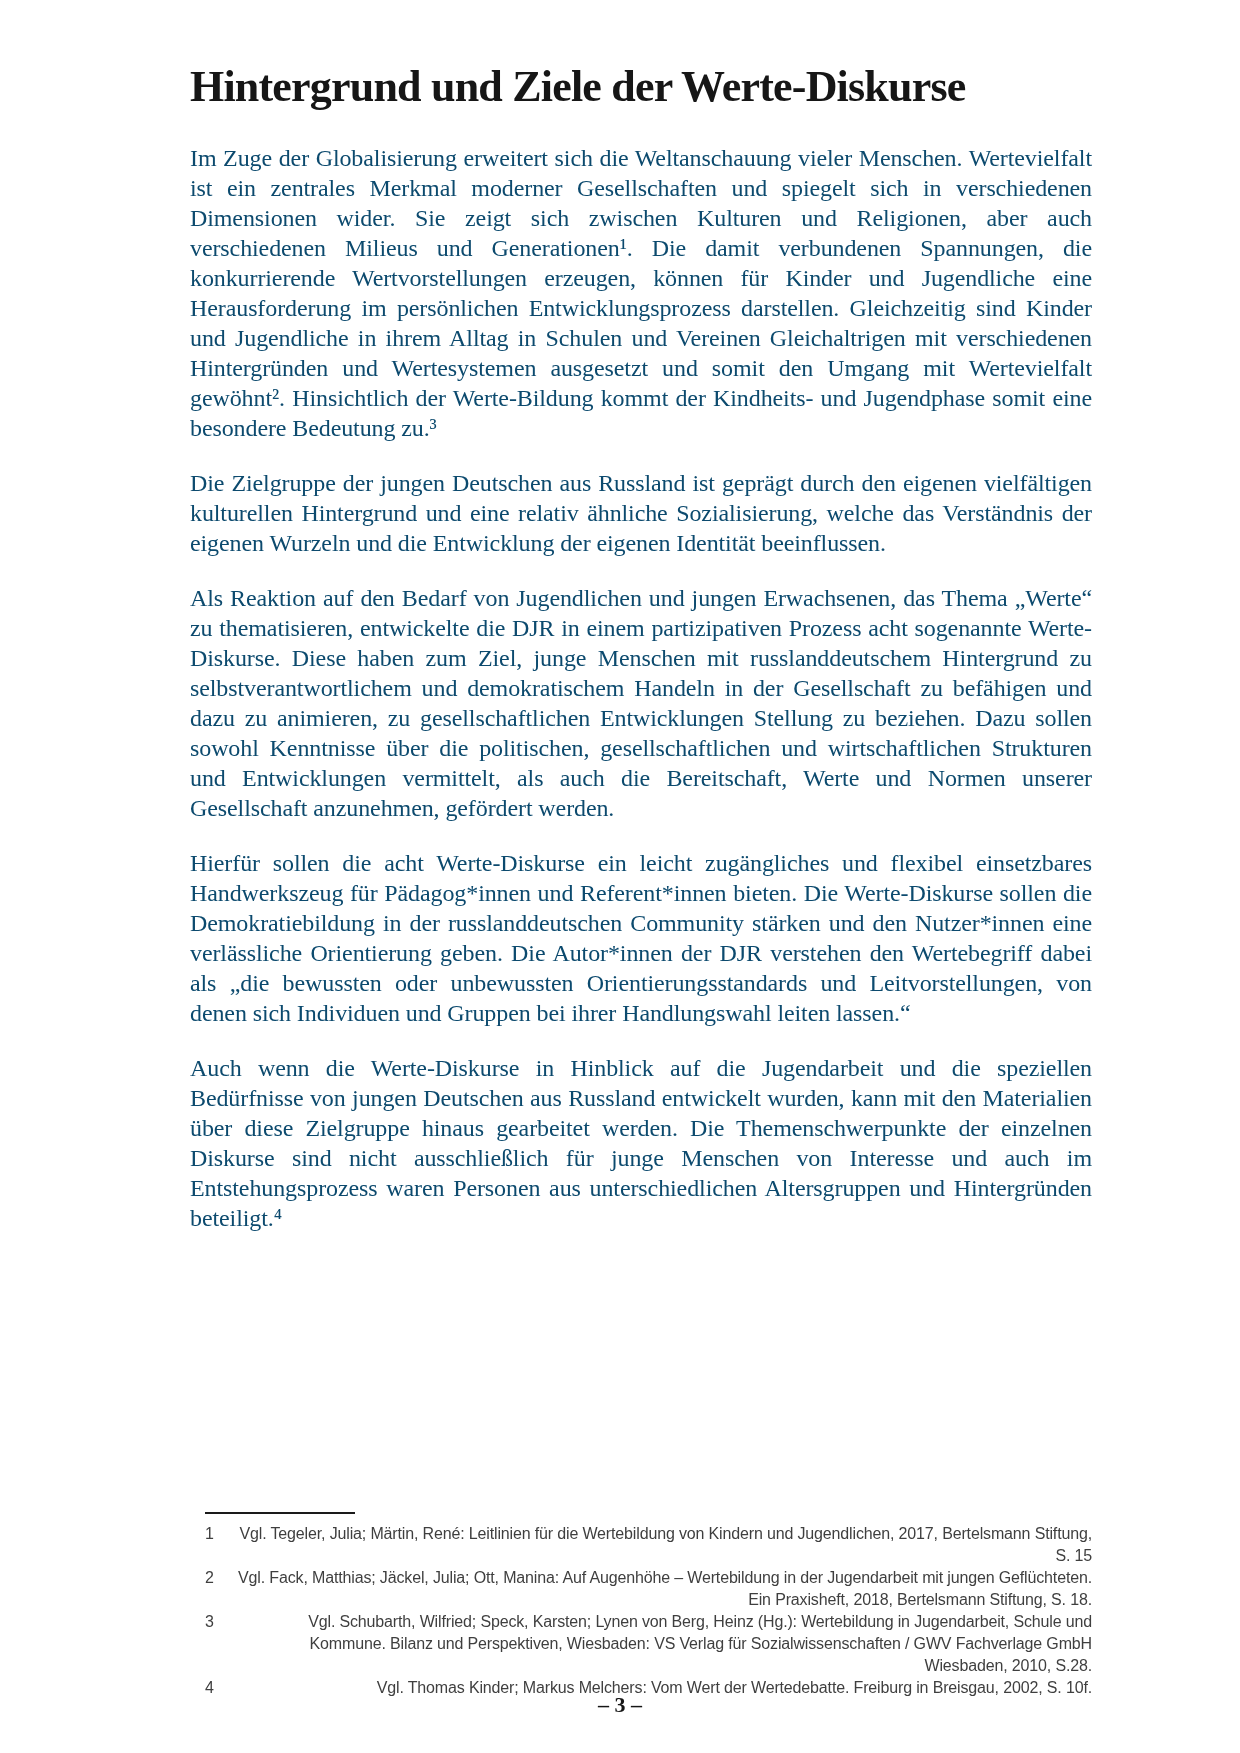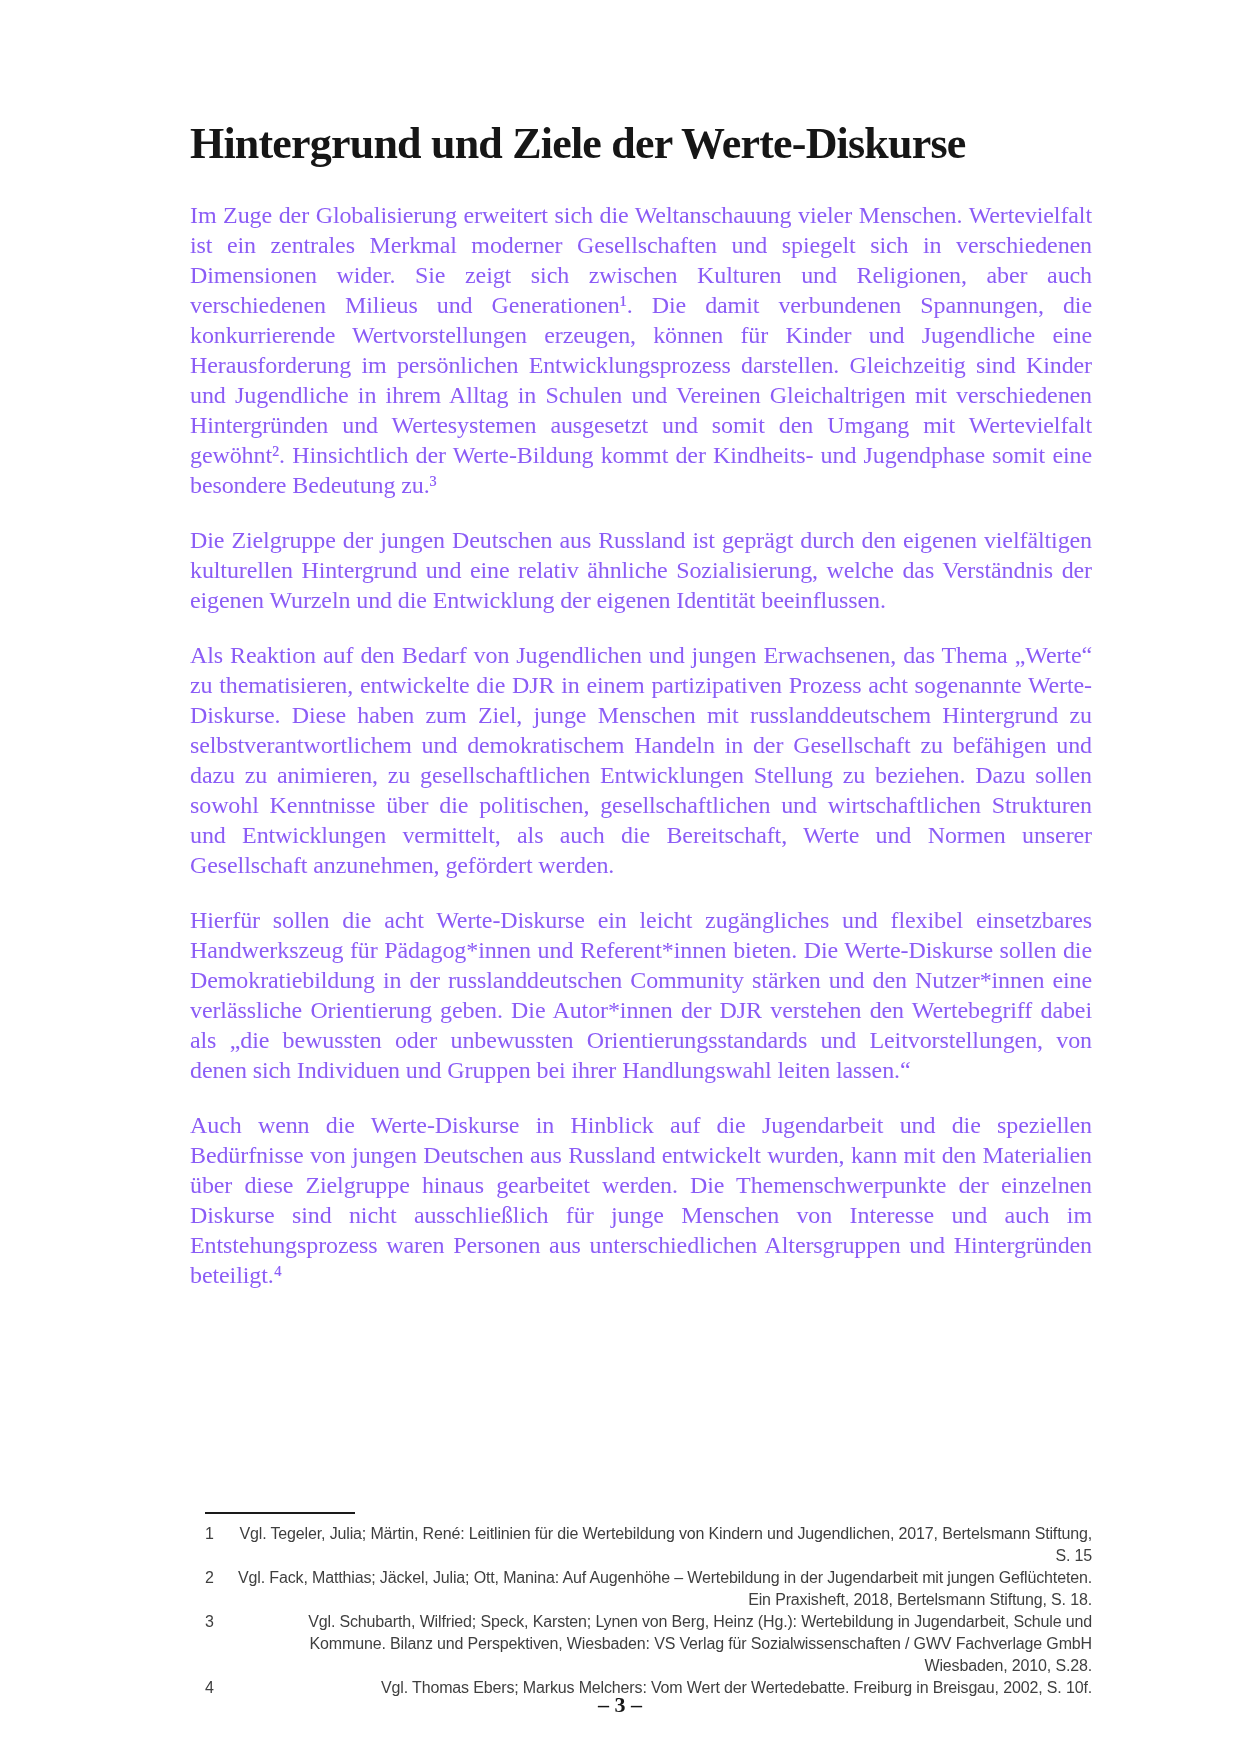--- a/index.html
+++ b/index.html
@@ -16,37 +16,37 @@
     font-family: "Liberation Serif", serif;
   }
   .content {
     position: absolute;
     left: 190px;
     width: 902px;
     top: 0;
   }
   h1.doc-title {
     margin: 0;
-    padding-top: 120px;
+    padding-top: 63px;
     font-size: 44px;
     line-height: 48px;
     font-weight: 700;
     letter-spacing: -0.8px;
     color: #161616;
     font-family: "Liberation Serif", serif;
   }
   .body-text {
     margin-top: 32px;
   }
   .body-text p {
     margin: 0 0 25px 0;
     font-size: 24px;
     line-height: 30px;
     letter-spacing: -0.1px;
-    color: #8b5cf6;
+    color: #0c4a6e;
     text-align: justify;
     hyphens: auto;
     -webkit-hyphens: auto;
   }
   .footnotes {
     position: absolute;
     left: 205px;
     right: 148px;
     top: 1512px;
     font-family: "Liberation Sans", sans-serif;
@@ -111,19 +111,19 @@
     <div class="fn-item">
       <span class="fn-num">2</span>
       <span class="fn-text">Vgl. Fack, Matthias; Jäckel, Julia; Ott, Manina: Auf Augenhöhe – Wertebildung in der Jugendarbeit mit jungen Geflüchteten. Ein Praxisheft, 2018, Bertelsmann Stiftung, S. 18.</span>
     </div>
     <div class="fn-item">
       <span class="fn-num">3</span>
       <span class="fn-text">Vgl. Schubarth, Wilfried; Speck, Karsten; Lynen von Berg, Heinz (Hg.): Wertebildung in Jugendarbeit, Schule und Kommune. Bilanz und Perspektiven, Wiesbaden: VS Verlag für Sozialwissenschaften / GWV Fachverlage GmbH Wiesbaden, 2010, S.28.</span>
     </div>
     <div class="fn-item">
       <span class="fn-num">4</span>
-      <span class="fn-text">Vgl. Thomas Ebers; Markus Melchers: Vom Wert der Wertedebatte. Freiburg in Breisgau, 2002, S. 10f.</span>
+      <span class="fn-text">Vgl. Thomas Kinder; Markus Melchers: Vom Wert der Wertedebatte. Freiburg in Breisgau, 2002, S. 10f.</span>
     </div>
   </div>
 
   <div class="page-number">– 3 –</div>
 
 </div>
 
 </body></html>

